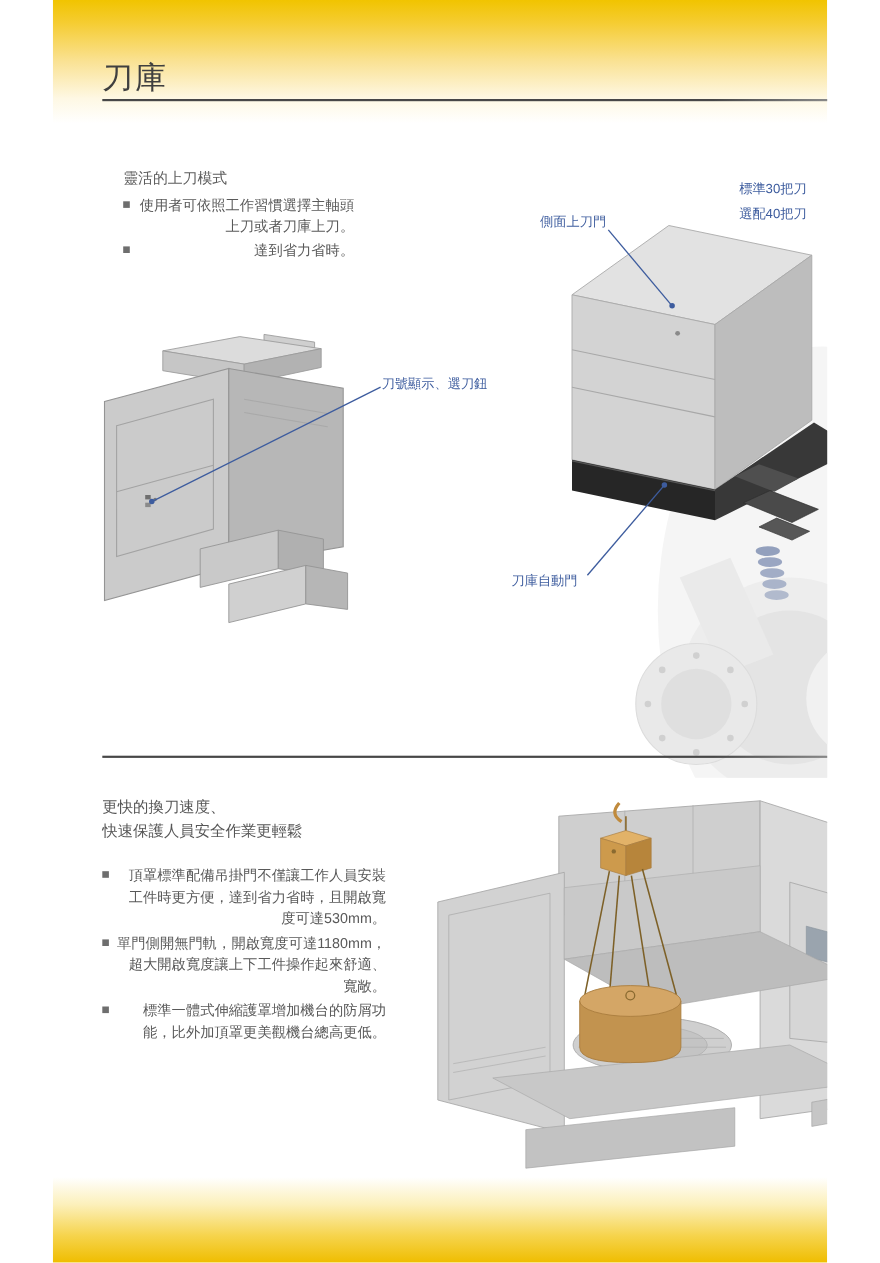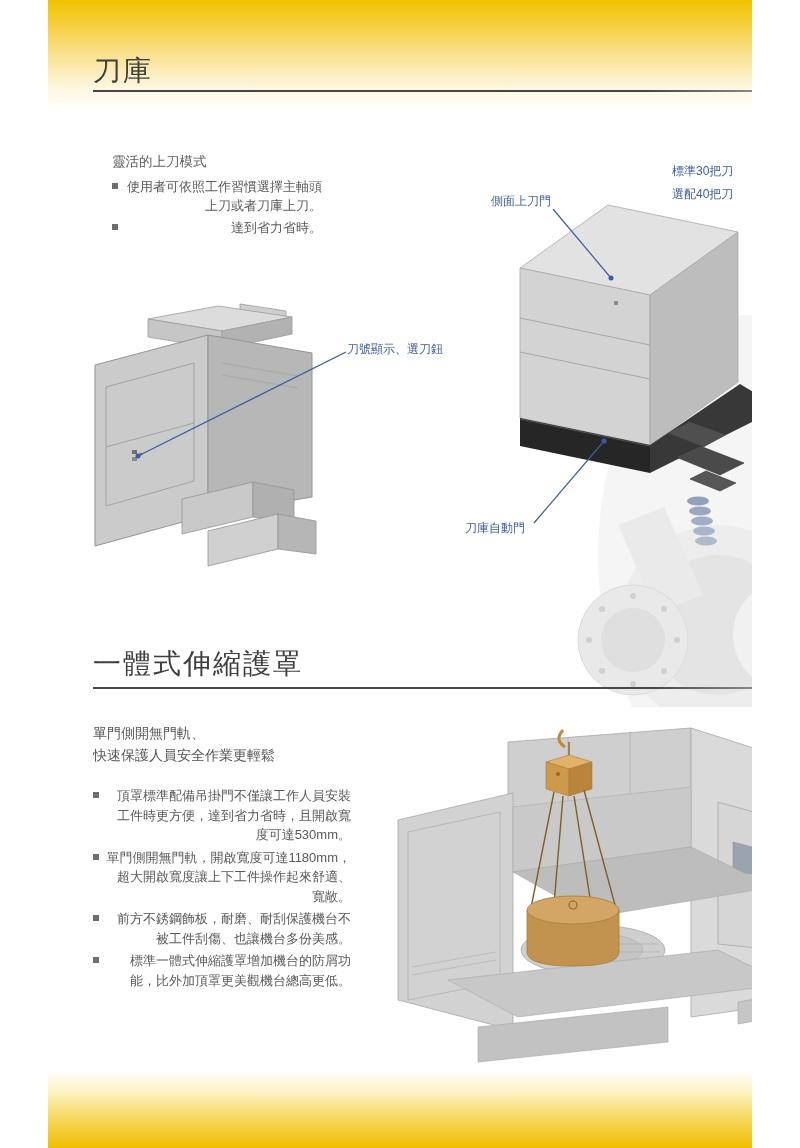--- a/index.html
+++ b/index.html
@@ -215,40 +215,35 @@
     <g>
       <line x1="298" y1="352" x2="90" y2="456" stroke="#3D5C9E" stroke-width="1.2"></line>
       <circle cx="90" cy="456" r="2.5" fill="#3D5C9E"></circle>
     </g>
     <g>
       <line x1="486" y1="523" x2="556" y2="441" stroke="#3D5C9E" stroke-width="1.2"></line>
       <circle cx="556" cy="441" r="2.5" fill="#3D5C9E"></circle>
     </g>
   </svg>
 
-  <h1 class="title title2">一體式伸縮護罩</h1>
   <div class="rule rule2"></div>
 
   <div class="s2-intro">
-    <div>單門側開無門軌、</div>
+    <div>更快的換刀速度、</div>
     <div>快速保護人員安全作業更輕鬆</div>
   </div>
 
   <div class="s2">
     <div class="bullet">
       <span class="sq"></span>
       <span class="bt">頂罩標準配備吊掛門不僅讓工作人員安裝工件時更方便，達到省力省時，且開啟寬度可達530mm。</span>
     </div>
     <div class="bullet">
       <span class="sq"></span>
       <span class="bt">單門側開無門軌，開啟寬度可達1180mm，超大開啟寬度讓上下工件操作起來舒適、寬敞。</span>
     </div>
     <div class="bullet">
       <span class="sq"></span>
-      <span class="bt">前方不銹鋼飾板，耐磨、耐刮保護機台不被工件刮傷、也讓機台多份美感。</span>
-    </div>
-    <div class="bullet">
-      <span class="sq"></span>
       <span class="bt">標準一體式伸縮護罩增加機台的防屑功能，比外加頂罩更美觀機台總高更低。</span>
     </div>
   </div>
 
 </div>
 
 </body></html>

